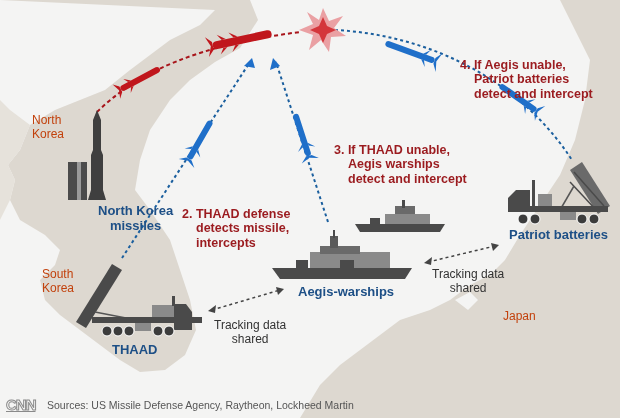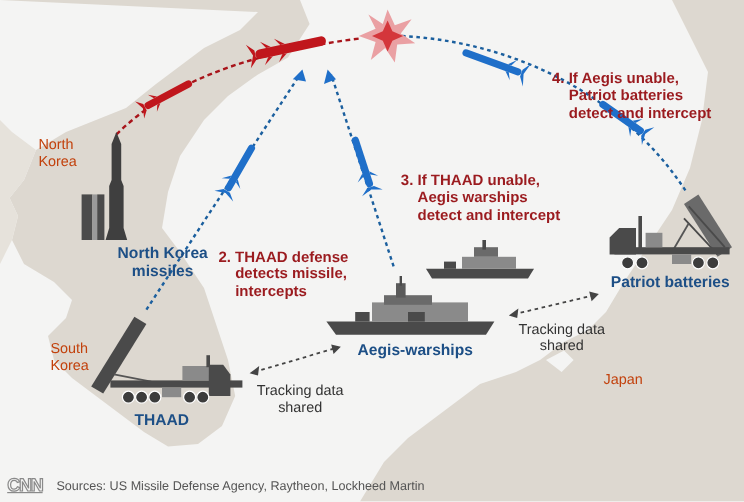--- a/index.html
+++ b/index.html
@@ -144,21 +144,21 @@
       <circle cx="535" cy="219" r="5" fill="#3c3c3c" stroke="#fff" stroke-width="1"></circle>
       <circle cx="582" cy="219" r="5" fill="#3c3c3c" stroke="#fff" stroke-width="1"></circle>
       <circle cx="594" cy="219" r="5" fill="#3c3c3c" stroke="#fff" stroke-width="1"></circle>
     </g>
   </svg>
 
   <div class="lbl country" style="left:32px;top:114px;">
     <div>North</div>
     <div>Korea</div>
   </div>
-  <div class="lbl country" style="left:42px;top:284px;">
+  <div class="lbl country" style="left:42px;top:268px;">
     <div>South</div>
     <div>Korea</div>
   </div>
   <div class="lbl country" style="left:503px;top:310px;">Japan</div>
 
   <div class="lbl step" style="left:170px;top:207px;margin-left:12px;">
     <div>2. THAAD defense</div>
     <div style="padding-left:14px">detects missile,</div>
     <div style="padding-left:14px">intercepts</div>
   </div>

